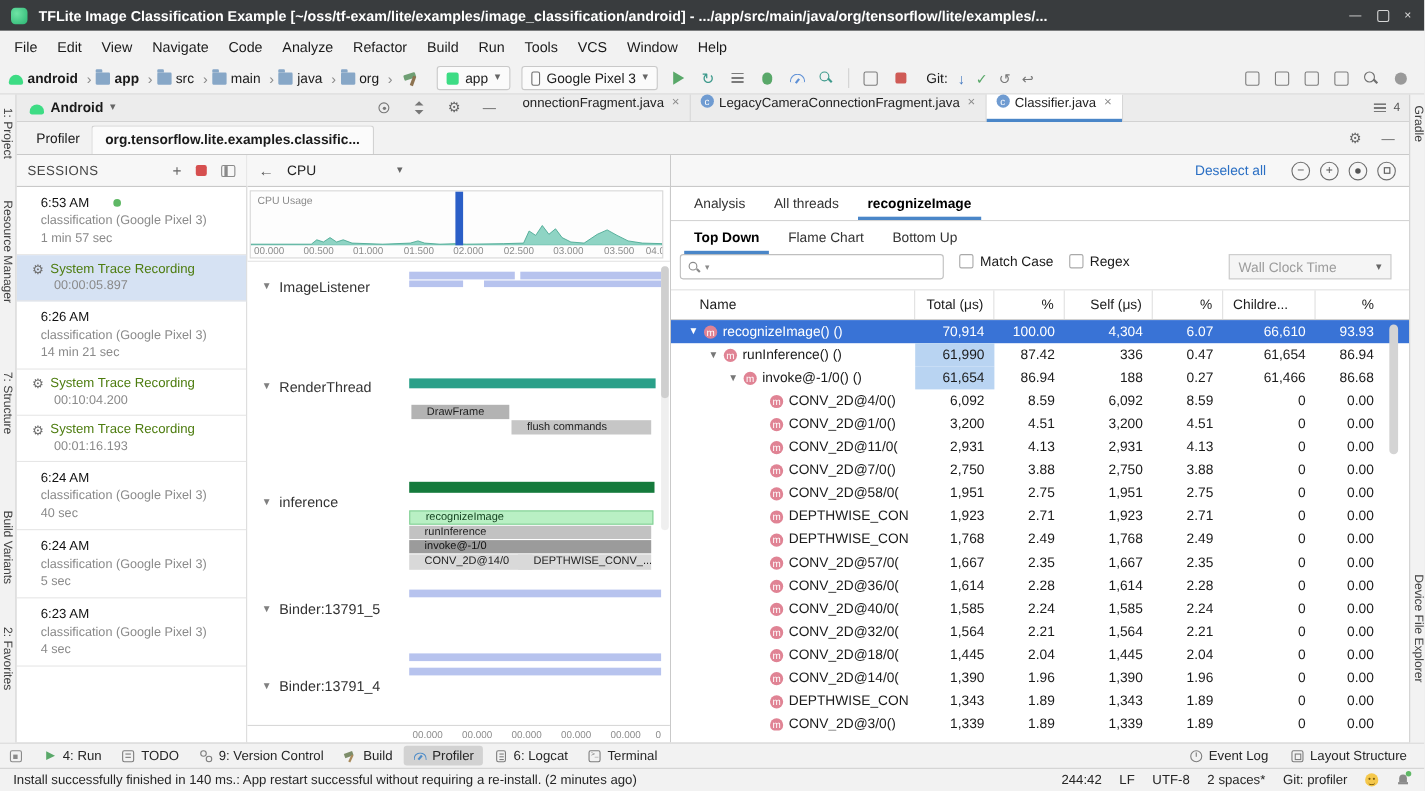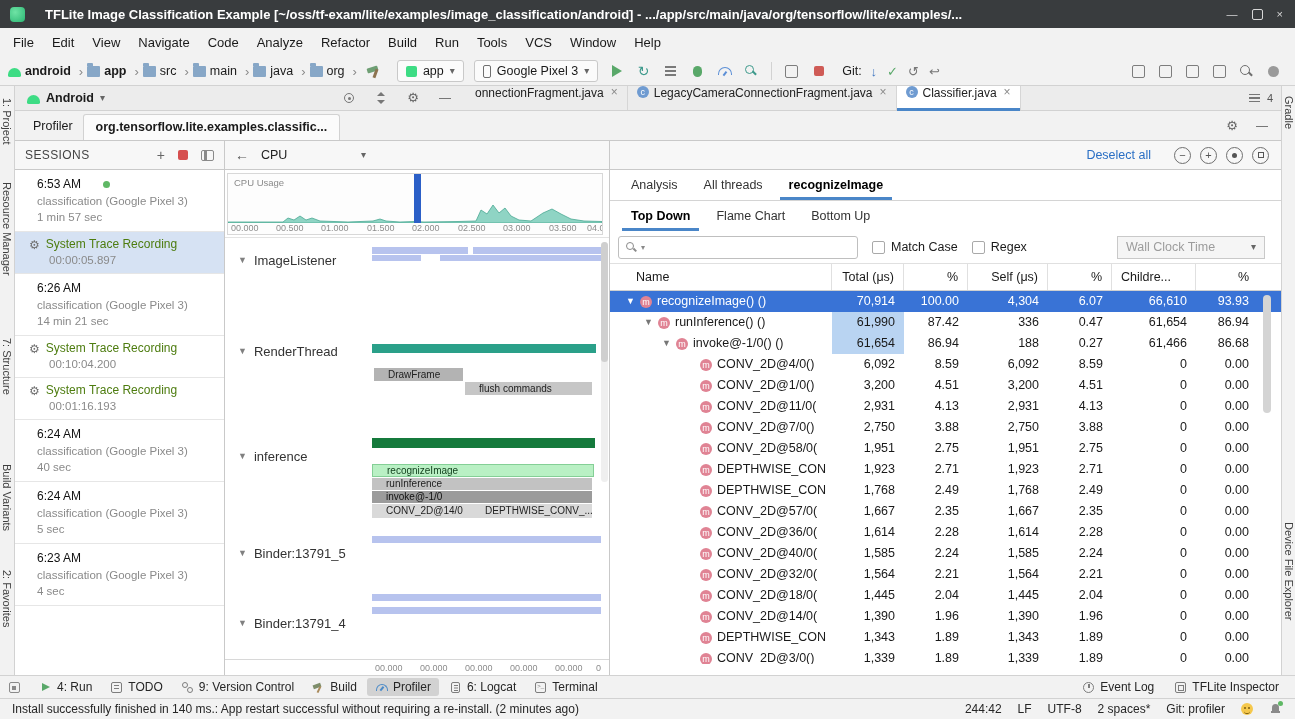--- a/index.html
+++ b/index.html
@@ -6,21 +6,21 @@
   *{box-sizing:border-box}
   #app{position:relative;width:1295px;height:719px;background:#f2f2f2;font-family:"Liberation Sans","DejaVu Sans",sans-serif;overflow:hidden;color:#1a1a1a}
 
   
   .g-dd::before{content:"▾"} .g-chev::before{content:"›"} .g-exp::before{content:"▼"}
   .g-back::before{content:"←"} .g-gear::before{content:"⚙"} .g-close::before{content:"×"}
   .g-plus::before{content:"+"} .g-dash::before{content:"—"} .g-min::before{content:"−"}
   .g-upd::before{content:"↓"} .g-commit::before{content:"✓"} .g-revert::before{content:"↺"} .g-hist::before{content:"↩"}
 
   
-  .titlebar{position:absolute;left:0;top:0;width:100%;height:28px;background:#393c3e;display:flex;align-items:center;padding:0 10px;gap:20px}
+  .titlebar{position:absolute;left:0;top:0;width:100%;height:28px;background:#393c3e;display:flex;align-items:center;padding:0 10px;gap:10px}
   .as-icon{width:15px;height:15px;border-radius:4px;background:radial-gradient(circle at 35% 35%,#6fe3a5,#2bb673);flex:0 0 auto}
   .title-text{color:#fff;font-size:13px;font-weight:bold;white-space:nowrap;overflow:hidden;text-overflow:ellipsis;flex:1}
   .win-controls{display:flex;gap:14px;align-items:center;margin-right:2px}
   .winbtn{color:#d7d7d7;font-size:11px;line-height:1}
   .winbtn.maxi{width:11px;height:11px;border:1.5px solid #d7d7d7;border-radius:2px}
 
   
   .menubar{position:absolute;top:28px;left:0;width:100%;height:29px;display:flex;align-items:center;padding-left:4px;background:#f2f2f2}
   .menu-item{padding:4px 9px;font-size:13px;color:#1a1a1a;cursor:default}
 
@@ -167,21 +167,21 @@
   .an-hd{height:29px;border-bottom:1px solid #c9c9c9;background:#f7f7f7;display:flex;align-items:center;justify-content:flex-end;gap:9px;padding:0 12px}
   .deselect{color:#2a6fc4;font-size:12.5px;margin-right:14px;cursor:pointer}
   .zicon{width:17px;height:17px;border:1.3px solid #6f6f6f;border-radius:50%;display:flex;align-items:center;justify-content:center;color:#555;font-size:11px;line-height:1}
   .zicon .dot{width:5px;height:5px;background:#555;border-radius:50%}
   .zicon .sq{width:6px;height:6px;border:1.2px solid #555}
   .an-tabs{height:31px;border-bottom:1px solid #d4d4d4;display:flex;align-items:stretch;padding-left:8px}
   .an-tab{display:flex;align-items:center;padding:0 13px;font-size:12.5px;color:#333;position:relative;cursor:pointer}
   .an-tab.active{font-weight:bold;color:#000}
   .an-tab.active::after{content:"";position:absolute;left:4px;right:4px;bottom:0;height:3px;background:#4a86c8}
   .an-subtabs{height:30px;display:flex;align-items:stretch;padding-left:8px}
-  .an-filter{height:32px;display:flex;align-items:center;padding:0 8px}
+  .an-filter{height:32px;display:flex;align-items:flex-start;padding:0 8px}
   .searchbox{width:240px;height:23px;border:1px solid #bfbfbf;border-radius:3px;background:#fff;display:flex;align-items:center;gap:4px;padding:0 6px}
   .mag{position:relative;width:12px;height:12px}
   .mag::before{content:"";position:absolute;left:1px;top:1px;width:6px;height:6px;border:1.5px solid #8a8a8a;border-radius:50%}
   .mag::after{content:"";position:absolute;left:8px;top:8px;width:4px;height:1.5px;background:#8a8a8a;transform:rotate(45deg)}
   .mag-dd{font-size:8px;color:#8a8a8a}
   .cb{width:13px;height:13px;border:1px solid #a9a9a9;border-radius:2px;background:#fff;margin-left:14px;flex:0 0 auto}
   .cb-label{font-size:12.5px;color:#1a1a1a;margin-left:6px;white-space:nowrap}
   .clock-dd{margin-left:auto;margin-right:8px;width:148px;height:23px;border:1px solid #c9c9c9;background:#f5f5f5;color:#9c9c9c;font-size:12.5px;display:flex;align-items:center;justify-content:space-between;padding:0 8px}
   .thead{height:28px;border-top:1px solid #e0e0e0;border-bottom:1px solid #d0d0d0;display:flex;font-size:12.5px;color:#1a1a1a;background:#fff}
   .thead .th{display:flex;align-items:center;border-right:1px solid #e0e0e0;padding:0 9px;justify-content:flex-end}
@@ -899,21 +899,21 @@
         </span>
       </span>
     <span class="tw-right" data-name="tool-window-buttons-right">
 
     <span class="tw-item" data-name="tool-window-button">
           <span class="bi eventlog" data-name="tool-window-icon"></span>
           <span>Event Log</span>
         </span>
         <span class="tw-item" data-name="tool-window-button">
           <span class="bi layout" data-name="tool-window-icon"></span>
-          <span>TFLite Inspector</span>
+          <span>Layout Structure</span>
         </span>
       </span>
   </div>
 
   <div class="statusbar" data-name="status-bar">
     <span class="sb-msg" data-name="status-message">Install successfully finished in 140 ms.: App restart successful without requiring a re-install. (2 minutes ago)</span>
     <span class="sb-item" data-name="caret-position">244:42</span>
     <span class="sb-item" data-name="line-separator">LF</span>
     <span class="sb-item" data-name="file-encoding">UTF-8</span>
     <span class="sb-item" data-name="indent-style">2 spaces*</span>

